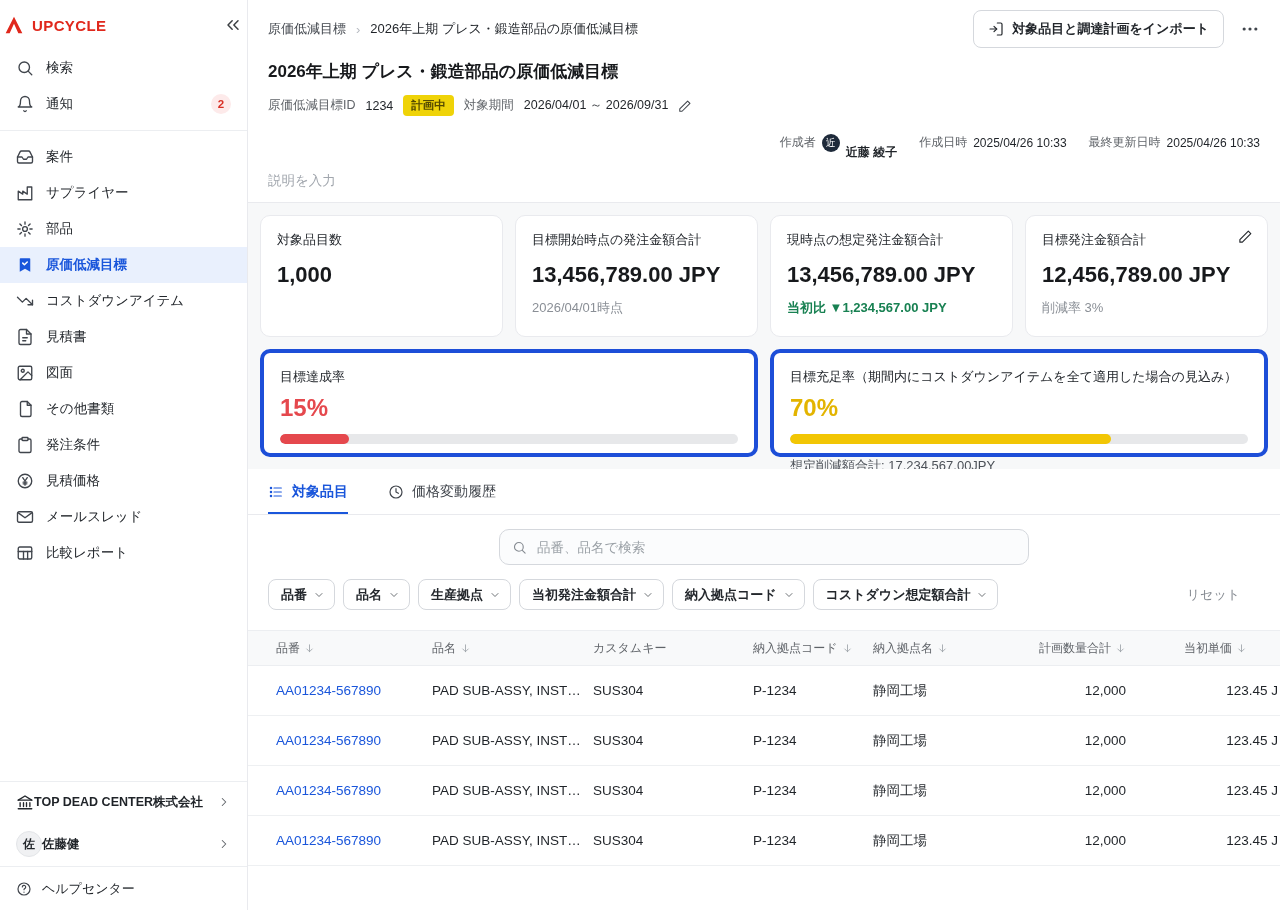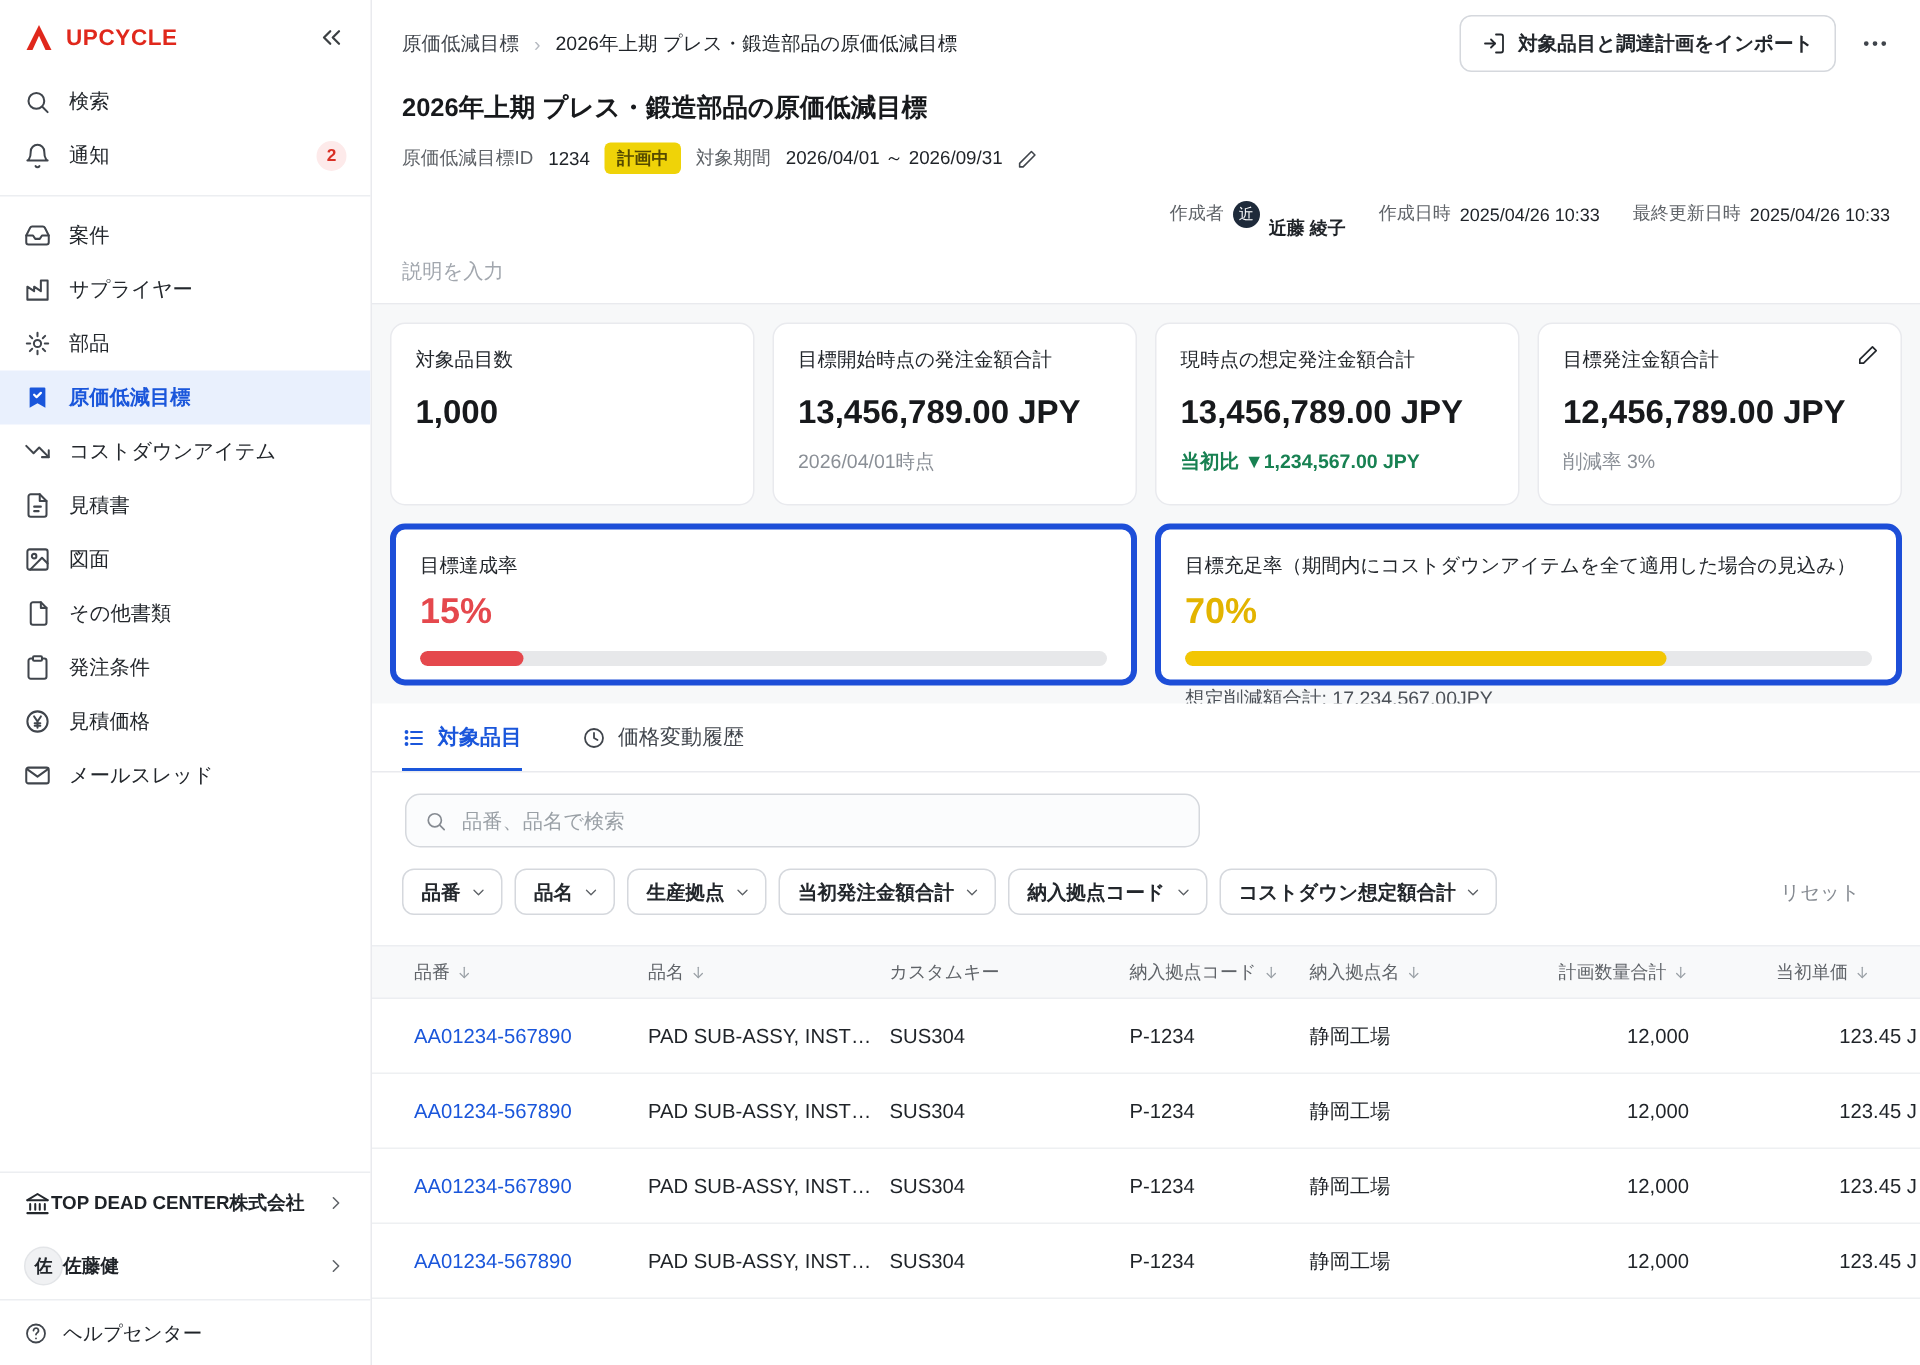--- a/index.html
+++ b/index.html
@@ -7,21 +7,21 @@
   body {
     width:1280px; height:910px; overflow:hidden;
     font-family:"Liberation Sans","DejaVu Sans",sans-serif;
     color:#1f2328; background:#fff; font-size:14px;
   }
   svg.i { fill:none; stroke:currentColor; stroke-width:1.8; stroke-linecap:round; stroke-linejoin:round; display:block; }
   .app { display:flex; width:1280px; height:910px; }
 
   
   .sidebar { width:248px; min-width:248px; background:#fff; border-right:1px solid #e9eaee; display:flex; flex-direction:column; }
-  .logo-row { height:50px; display:flex; align-items:center; padding:0 16px; gap:8px; }
+  .logo-row { height:50px; display:flex; align-items:center; padding:0 4px; gap:8px; }
   .logo-text { color:#e0281c; font-weight:bold; font-size:15px; letter-spacing:.4px; }
   .collapse-btn { margin-left:auto; color:#3c4043; width:20px; height:20px; cursor:pointer; }
   .nav-item { height:36px; display:flex; align-items:center; gap:12px; padding:0 16px; font-size:13.5px; color:#23272c; cursor:pointer; white-space:nowrap; }
   .nav-item .nicon { width:18px; height:18px; color:#40454c; flex:none; }
   .nav-item.active { background:#e9f0fd; color:#1a56db; font-weight:bold; }
   .nav-item.active .nicon { color:#1a56db; }
   .badge-count { margin-left:auto; background:#fdeaea; color:#d93025; font-size:11.5px; font-weight:bold; width:20px; height:20px; border-radius:50%; display:flex; align-items:center; justify-content:center; }
   .side-divider { height:1px; background:#eceef1; margin:8px 0; }
   .nav-scroll { flex:1; overflow:hidden; }
   .side-bottom { border-top:1px solid #eceef1; }
@@ -72,21 +72,21 @@
   .fill { height:100%; border-radius:5px; }
   .fill.red { background:#e5484d; } .fill.gold { background:#f2c604; }
   .progress-note { font-size:13px; color:#4c5158; margin-top:13px; }
 
   
   .lower { background:#fff; flex:1; display:flex; flex-direction:column; min-height:0; }
   .tab-bar { display:flex; align-items:center; gap:40px; padding:0 20px; height:46px; border-bottom:1px solid #e9eaee; flex:none; }
   .tab { display:flex; align-items:center; gap:8px; font-size:14px; color:#40454c; height:100%; cursor:pointer; border-bottom:2px solid transparent; padding-top:2px; }
   .tab .nicon { width:16px; height:16px; }
   .tab.active { color:#1a56db; font-weight:bold; border-bottom-color:#1a56db; }
-  .search-row { display:flex; justify-content:flex-start; padding:14px 22px 0; flex:none; }
+  .search-row { display:flex; justify-content:center; padding:14px 22px 0; flex:none; }
   .search-box { display:flex; align-items:center; gap:8px; width:530px; height:36px; border:1px solid #d5d8dd; border-radius:10px; background:#fbfcfd; padding:0 12px; color:#868b92; }
   .search-box .nicon { width:15px; height:15px; flex:none; }
   .search-box input { border:none; outline:none; background:transparent; flex:1; font-size:13.5px; color:#1f2328; }
   .search-box input::placeholder { color:#9aa0a6; }
   .filter-row { display:flex; align-items:center; gap:8px; padding:14px 22px 0 20px; flex:none; }
   .chip { display:flex; align-items:center; gap:6px; border:1px solid #d5d8dd; border-radius:8px; height:31px; padding:0 9px 0 12px; font-size:13px; font-weight:bold; background:#fff; color:#23272c; cursor:pointer; white-space:nowrap; }
   .chip .nicon { width:12px; height:12px; color:#5f6368; }
   .reset-btn { margin-left:auto; margin-right:18px; color:#868b92; font-size:13px; cursor:pointer; }
   .table-wrap { margin-top:20px; }
   .thead, .trow { display:grid; grid-template-columns:156px 161px 160px 120px 141px 124px 148px; padding-left:28px; align-items:center; }
@@ -237,20 +237,31 @@
       </div>
       <div class="nav-item">
         <span class="nicon">
             <svg class="i" viewBox="0 0 24 24">
               <rect x="2" y="5" width="20" height="14" rx="2"></rect>
               <polyline points="3 6.5 12 13 21 6.5"></polyline>
             </svg>
           </span>
         <span>メールスレッド</span>
       </div>
+      <div class="nav-item">
+        <span class="nicon">
+            <svg class="i" viewBox="0 0 24 24">
+              <rect x="3" y="4" width="18" height="16" rx="2"></rect>
+              <line x1="3" y1="10" x2="21" y2="10"></line>
+              <line x1="10" y1="10" x2="10" y2="20"></line>
+              <line x1="15.5" y1="10" x2="15.5" y2="20"></line>
+            </svg>
+          </span>
+        <span>比較レポート</span>
+      </div>
     </nav>
 
     <div class="side-bottom">
       <div class="bottom-row">
         <span class="nicon">
             <svg class="i" viewBox="0 0 24 24">
               <path d="M3 9.5 12 4l9 5.5"></path>
               <path d="M3 9.5h18"></path>
               <path d="M5.5 13v5M10 13v5M14 13v5M18.5 13v5"></path>
               <path d="M3 21h18"></path>

